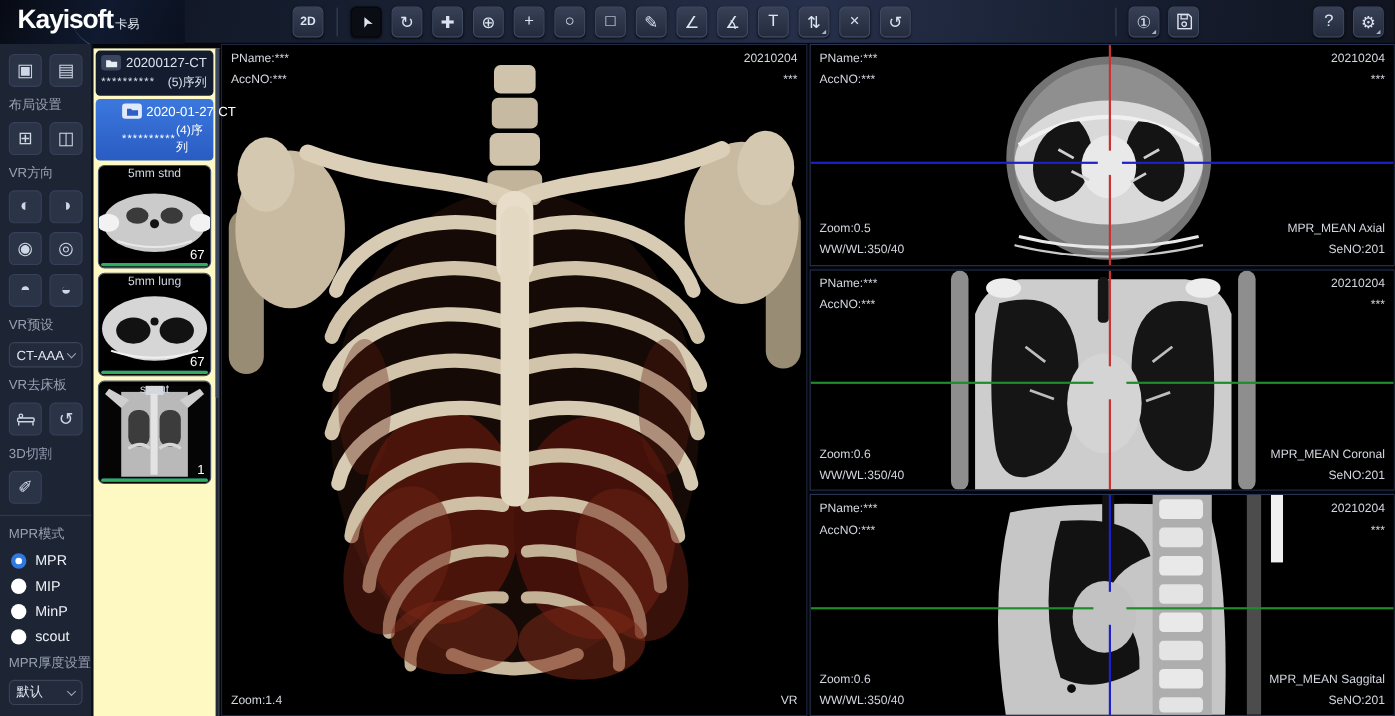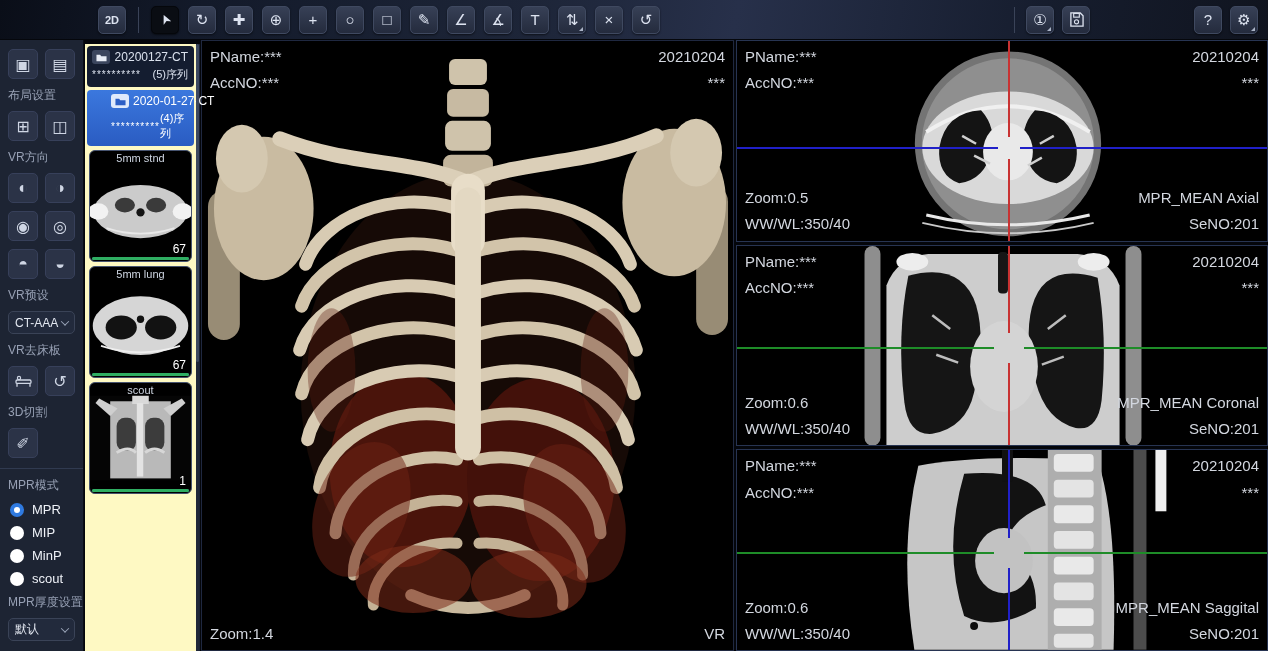--- a/index.html
+++ b/index.html
@@ -57,54 +57,58 @@
   .series-thumbbar{position:absolute;right:0;top:0;width:3px;height:52%;background:#3c485f;border-radius:2px;}
   .study{border-radius:4px;padding:4px 6px 5px 5px;margin-bottom:3px;background:#141d30;color:#dbe2ee;cursor:pointer;}
   .study.selected{background:linear-gradient(#3b78de,#2a5cc2);color:#fff;padding-left:24px;}
   .study-top{display:flex;align-items:center;gap:4px;}
   .folder-box{width:18px;height:14px;border-radius:3px;background:#3b465e;color:#e8edf6;
     display:flex;align-items:center;justify-content:center;flex:0 0 auto;}
   .study.selected .folder-box{background:#dfe9fb;color:#2b5ec6;}
   .study-title{flex:1;text-align:right;font-size:12px;white-space:nowrap;}
   .study-sub{display:flex;justify-content:space-between;font-size:11px;margin-top:3px;align-items:center;}
   .stars{letter-spacing:1px;font-size:10px;}
-  .thumb{position:relative;height:112px;margin:4px 2px 4px 2px;border:1px solid #46536f;border-radius:6px;
+  .thumb{position:relative;height:94px;margin:4px 2px 4px 2px;border:1px solid #46536f;border-radius:6px;
     background:#000;overflow:hidden;cursor:pointer;}
   .thumb.active{border-color:#5f83c8;box-shadow:0 0 0 1px #29416e;}
   .thumb svg{position:absolute;left:0;top:0;width:100%;height:100%;}
   .thumb-label{position:absolute;top:1px;left:0;width:100%;text-align:center;color:#cfd6e2;font-size:11px;z-index:2;}
   .thumb-count{position:absolute;right:5px;bottom:5px;color:#fff;font-size:12px;z-index:2;}
   .thumb-bar{position:absolute;left:2px;right:2px;bottom:1px;height:3px;background:#24436b;border-radius:2px;z-index:2;}
   .thumb-bar-fill{height:100%;background:#2fae62;border-radius:2px;}
 
   
   .viewport{position:absolute;background:#000;border:1px solid #1f2840;overflow:hidden;}
   #vr-view{left:201px;top:40px;width:533px;height:611px;}
   .right-col{position:absolute;left:736px;top:40px;width:532px;height:611px;display:flex;
     flex-direction:column;gap:3px;z-index:4;}
   .mpr-panel{position:relative;flex:1 1 0;background:#000;border:1px solid #273452;overflow:hidden;}
   .vp-art{position:absolute;left:0;top:0;width:100%;height:100%;}
-  .ov{position:absolute;color:#d3d7df;font-size:15px;line-height:1.75;z-index:3;}
+  .ov{position:absolute;color:#d3d7df;font-size:11px;line-height:1.75;z-index:3;}
   .ov.tl{left:8px;top:3px;}
   .ov.tr{right:8px;top:3px;text-align:right;}
   .ov.bl{left:8px;bottom:3px;}
   .ov.br{right:8px;bottom:3px;text-align:right;}
   .xh{position:absolute;z-index:2;}
   .xh-h{height:2px;}
   .xh-v{width:2px;}
   .xh-red{background:#c83232;}
   .xh-blue{background:#2020c8;}
   .xh-green{background:#1e8c28;}
 </style>
 </head>
 <body>
 
 <div class="app">
 
   <div class="topbar">
+    <div class="logo">
+      <span class="logo-text">Kayisoft</span>
+      <span class="logo-suffix">卡易</span>
+    </div>
     <div class="tools">
       <div class="tb-btn">
           <span class="g2d">2D</span>
         </div>
       <div class="tb-sep"></div>
       <div class="tb-btn active">
           <span class="cursor-rot">➤</span>
         </div>
       <div class="tb-btn">
           <span>↻</span>

